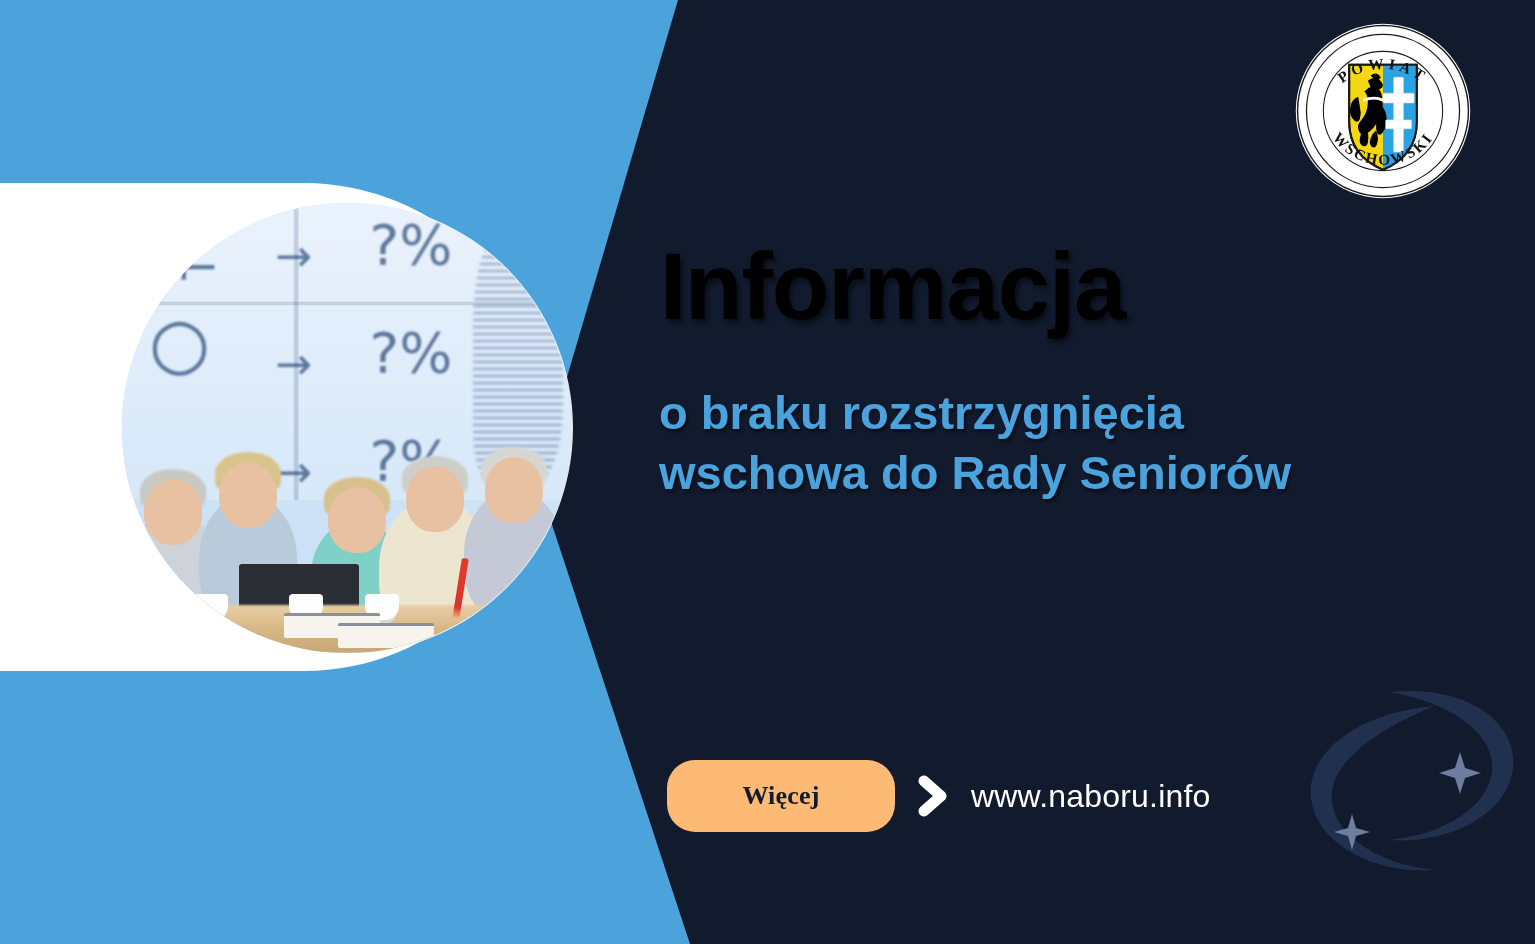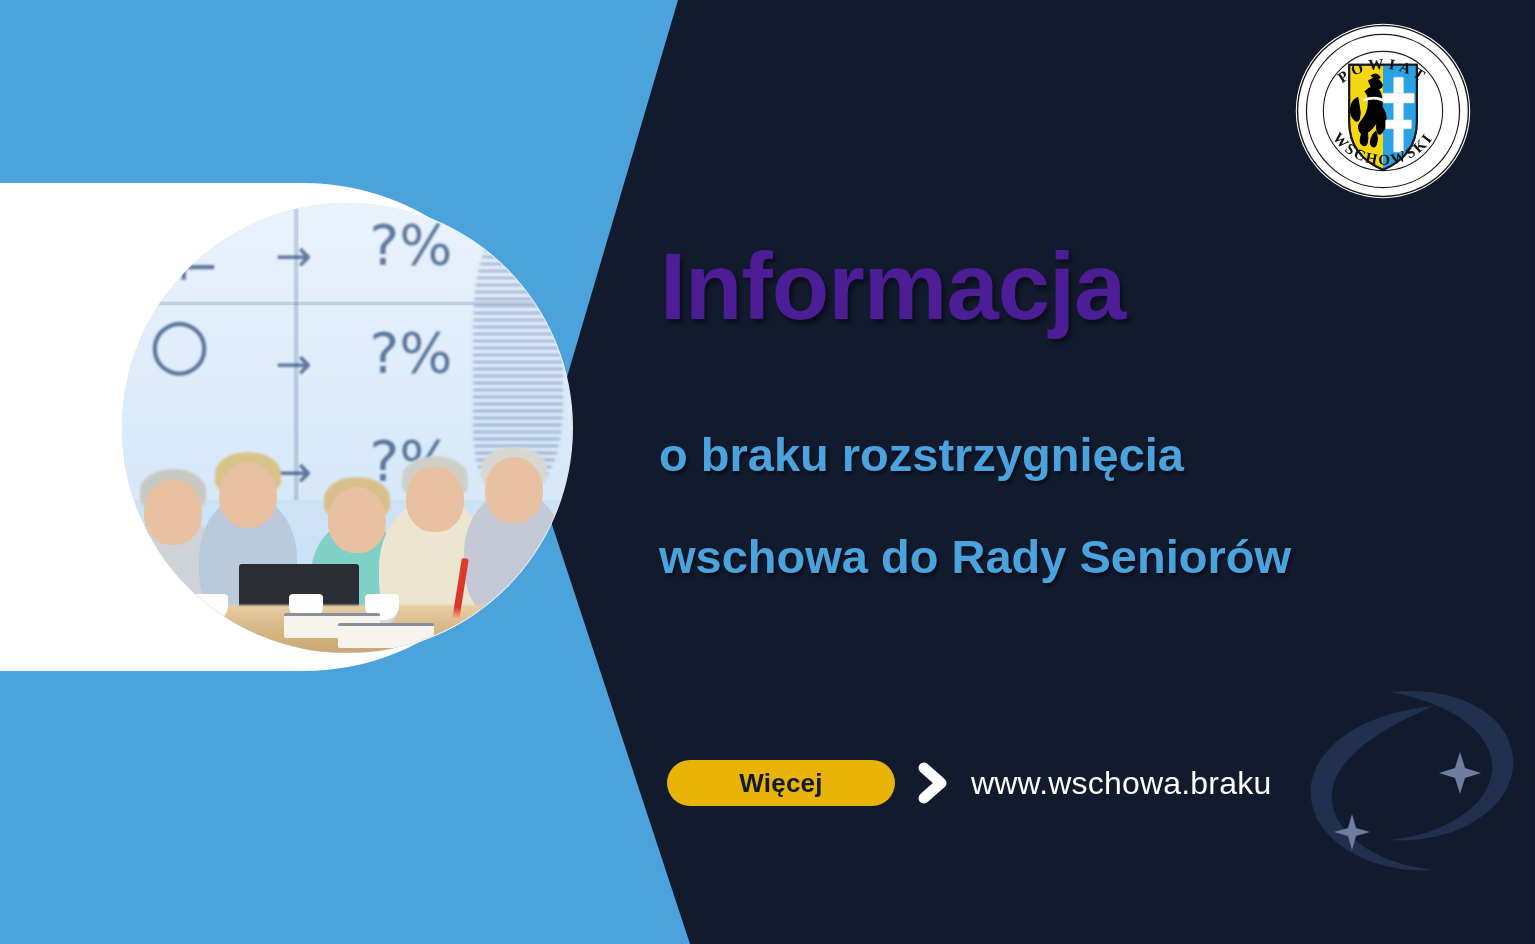--- a/index.html
+++ b/index.html
@@ -179,57 +179,57 @@
   }
 
   
   .title {
     position: absolute;
     left: 660px;
     top: 237px;
     font-size: 94px;
     line-height: 1.06;
     font-weight: 700;
-    color: #4c1d95;
+    color: #000000;
     letter-spacing: -1px;
     text-shadow: 3px 4px 4px rgba(0,0,0,0.45);
     white-space: nowrap;
   }
   .subtitle {
     position: absolute;
     left: 659px;
     top: 383px;
     width: 790px;
     font-size: 47px;
     line-height: 1.28;
     font-weight: 700;
     color: #4ba3de;
     text-shadow: 2px 3px 3px rgba(0,0,0,0.5);
   }
-  .subtitle .ln { display: block; white-space: nowrap; margin-top: 42px; }
+  .subtitle .ln { display: block; white-space: nowrap; }
 
   
   .cta-row {
     position: absolute;
     left: 667px;
     top: 760px;
     display: flex;
     align-items: center;
     gap: 22px;
   }
   .more-btn {
     width: 228px;
-    height: 46px;
+    height: 72px;
     border-radius: 28px;
-    background: #eab308;
+    background: #fdba74;
     border: none;
     color: #121a2e;
     font-size: 26px;
     font-weight: 700;
-    font-family: Liberation Sans, sans-serif;
+    font-family: Liberation Serif, serif;
     cursor: pointer;
     letter-spacing: 0.2px;
   }
   .chev {
     width: 32px;
     height: 42px;
     flex: 0 0 auto;
   }
   .site-url {
     color: #ffffff;
@@ -360,21 +360,21 @@
     <span class="ln">wschowa do Rady Seniorów</span>
   </div>
 
   <div class="cta-row">
     <button class="more-btn">Więcej</button>
     <span class="chev">
       <svg viewBox="0 0 32 42" width="32" height="42" aria-hidden="true">
         <path d="M 7 6 L 24 21 L 7 36" fill="none" stroke="#ffffff" stroke-width="11" stroke-linecap="round" stroke-linejoin="round"></path>
       </svg>
     </span>
-    <span class="site-url">www.wschowa.braku</span>
+    <span class="site-url">www.naboru.info</span>
   </div>
 
   <div class="swirl">
     <svg viewBox="0 0 252 258" width="252" height="258" aria-hidden="true">
       <path d="M 104 44 C 190 36 236 82 226 126 C 217 168 162 196 104 192 C 160 186 202 158 206 124 C 210 88 170 56 104 44 Z" fill="#223050"></path>
       <path d="M 148 118 C 62 126 16 172 26 216 C 35 258 90 286 148 282 C 92 276 50 248 46 214 C 42 178 82 146 148 118 Z" fill="#223050" transform="translate(0,-60)"></path>
       <g fill="#6e7da0">
         <path d="M 174 104 L 179 120 L 195 125 L 179 130 L 174 146 L 169 130 L 153 125 L 169 120 Z"></path>
         <path d="M 66 166 L 70 180 L 84 184 L 70 188 L 66 202 L 62 188 L 48 184 L 62 180 Z"></path>
       </g>

